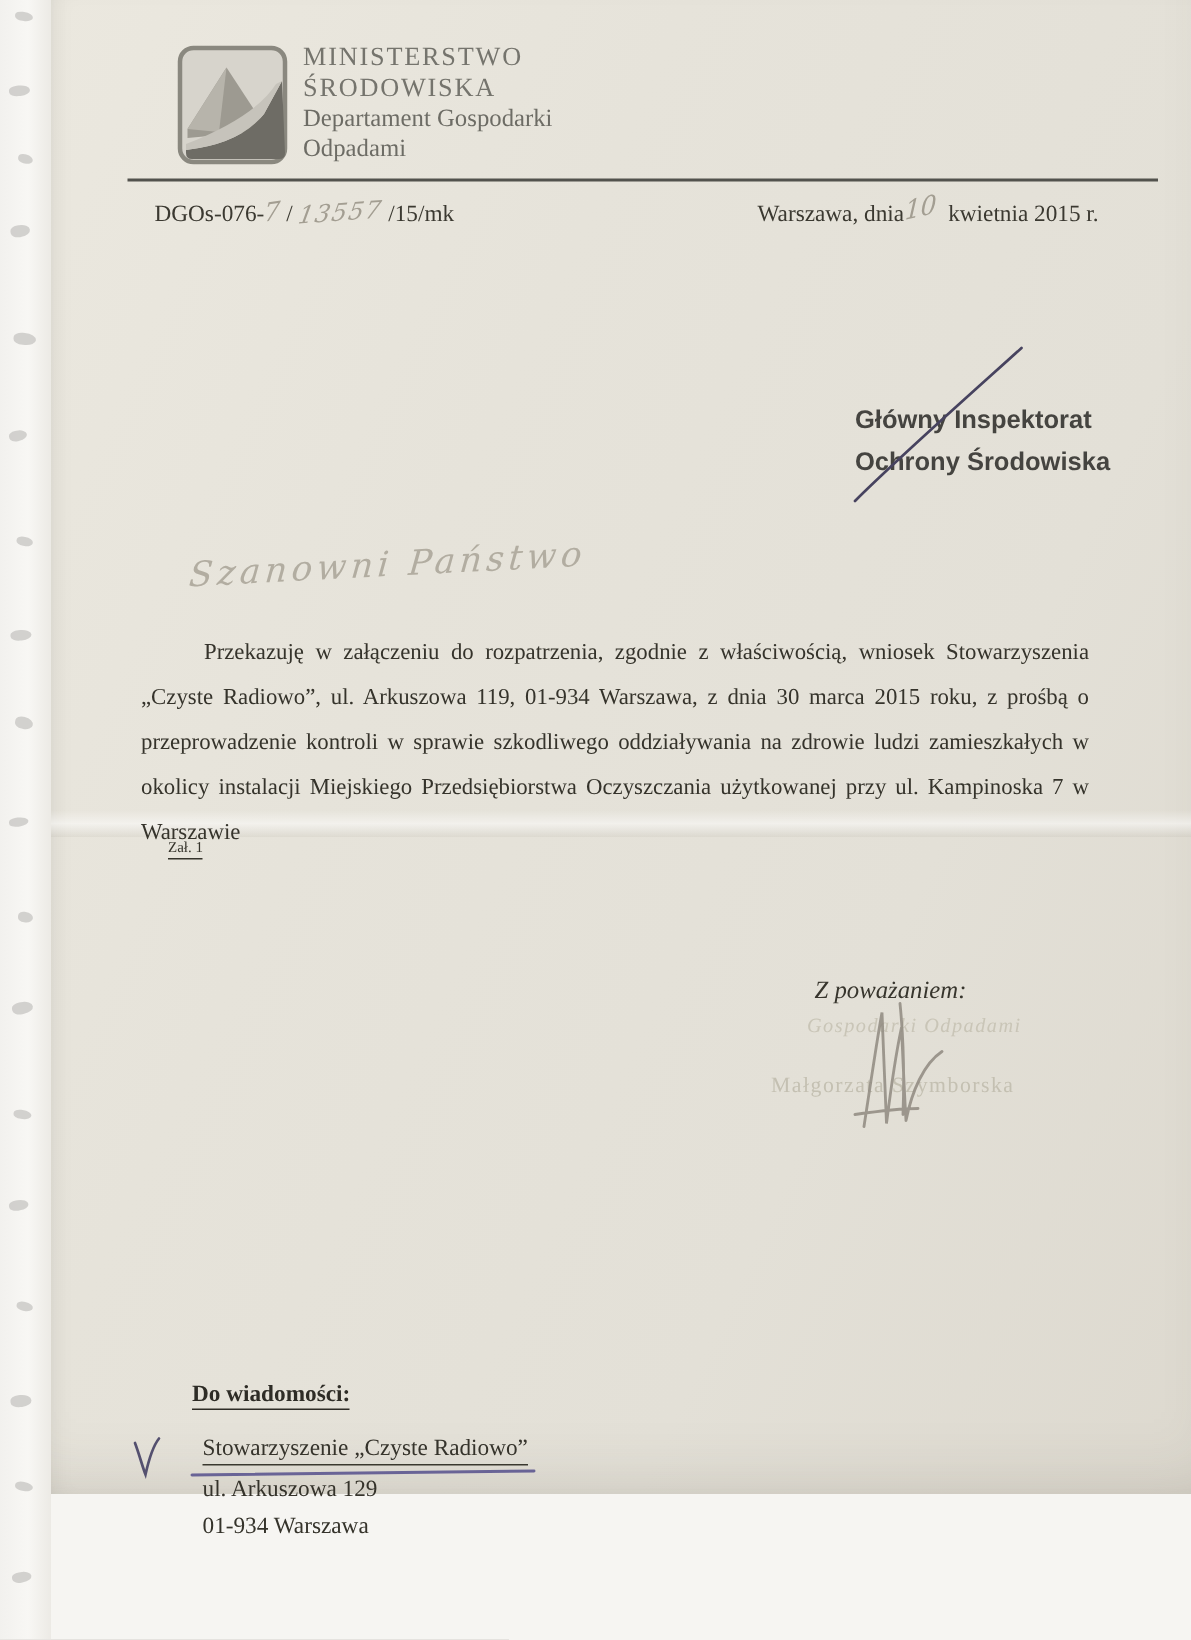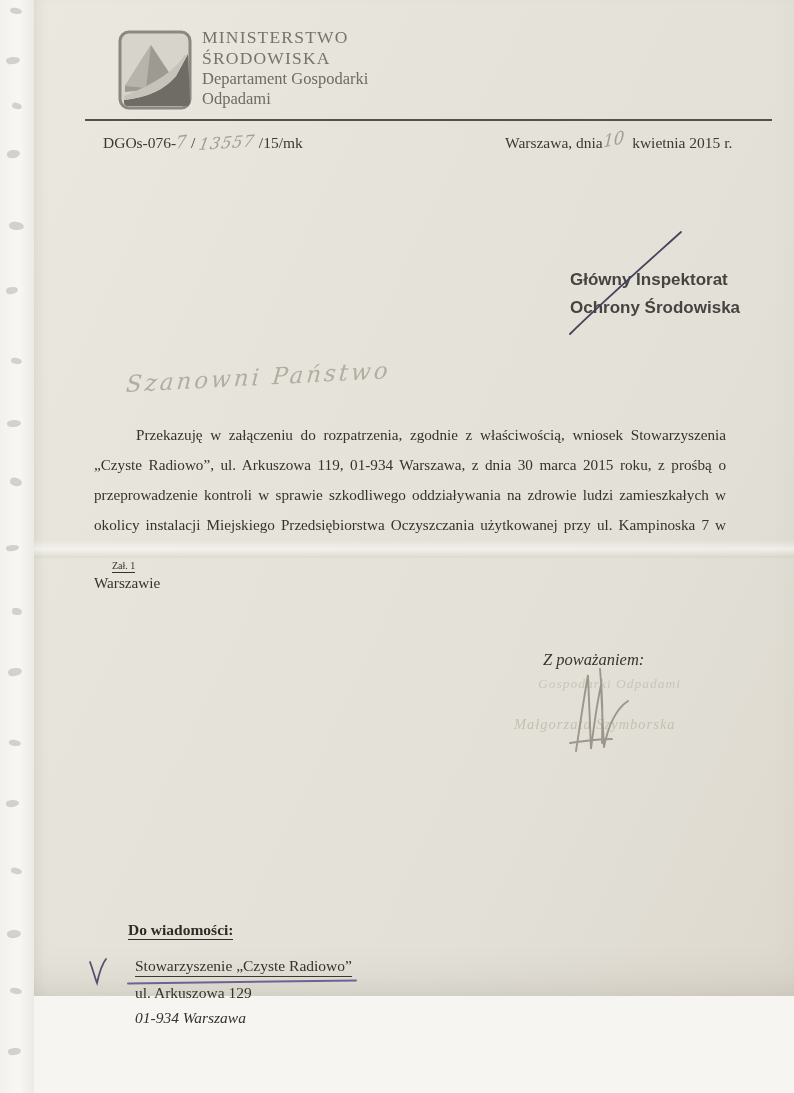--- a/index.html
+++ b/index.html
@@ -32,40 +32,40 @@
   .addressee{position:absolute;left:544px;top:266px;font-family:"Liberation Sans",sans-serif;
              font-weight:bold;font-size:17px;color:#454440;line-height:28px;}
   .crossline{position:absolute;left:528px;top:220px;}
   
   .greeting{position:absolute;left:100px;top:364px;font-family:"DejaVu Serif",serif;font-style:italic;
             font-size:23px;color:#b2ada1;transform:rotate(-3deg) skewX(-8deg);letter-spacing:3px;}
   
   .bodytext{position:absolute;left:68px;top:420px;width:632px;font-size:15.2px;color:#35332b;}
   .bline{height:30px;line-height:30px;text-align:justify;text-align-last:justify;overflow:hidden;}
   .bline.first{text-indent:42px;}
-  .bline.last{text-align-last:left;margin-top:28px;}
+  .bline.last{text-align-last:left;}
   
   .zal{position:absolute;left:86px;top:560px;font-size:10px;color:#35332b;
        border-bottom:1.5px solid #35332b;padding-bottom:1px;}
   
   .closing{position:absolute;left:517px;top:650px;font-size:16.5px;font-style:italic;color:#37352d;}
   .stamp1{position:absolute;left:512px;top:676px;font-size:13.5px;font-style:italic;
           color:#c9c5b7;letter-spacing:1px;}
-  .stamp2{position:absolute;left:488px;top:716px;font-size:14.5px;font-style:italic;
+  .stamp2{position:absolute;left:488px;top:716px;font-size:14.5px;
           color:#c4c0b2;letter-spacing:1px;}
   .signature{position:absolute;left:516px;top:655px;}
   
   .cchead{position:absolute;left:102px;top:921px;font-size:15.5px;font-weight:bold;color:#2e2c26;
           border-bottom:1.6px solid #2e2c26;padding-bottom:0;}
   .ccname{position:absolute;left:109px;top:957px;font-size:15.5px;color:#35332b;
           border-bottom:1.4px solid #3a382f;padding-bottom:1px;}
   .inkline{position:absolute;left:101px;top:981px;width:230px;height:2px;background:#554f8c;
            transform:rotate(-.7deg);opacity:.85;border-radius:2px;}
   .ccstreet{position:absolute;left:109px;top:984px;font-size:15.5px;color:#35332b;text-align:center;}
-  .cccity{position:absolute;left:109px;top:1009px;font-size:15.5px;color:#35332b;font-style:italic;}
+  .cccity{position:absolute;left:109px;top:1009px;font-size:15.5px;color:#35332b;}
   .checkmark{position:absolute;left:60px;top:956px;}
 </style>
 </head>
 <body>
 
 <div class="scan">
 
   <div class="edge">
     <div class="tear" style="top:8px;left:10px;width:12px;height:6px;transform:rotate(8deg)"></div>
     <div class="tear" style="top:57px;left:6px;width:14px;height:7px;transform:rotate(-6deg)"></div>

